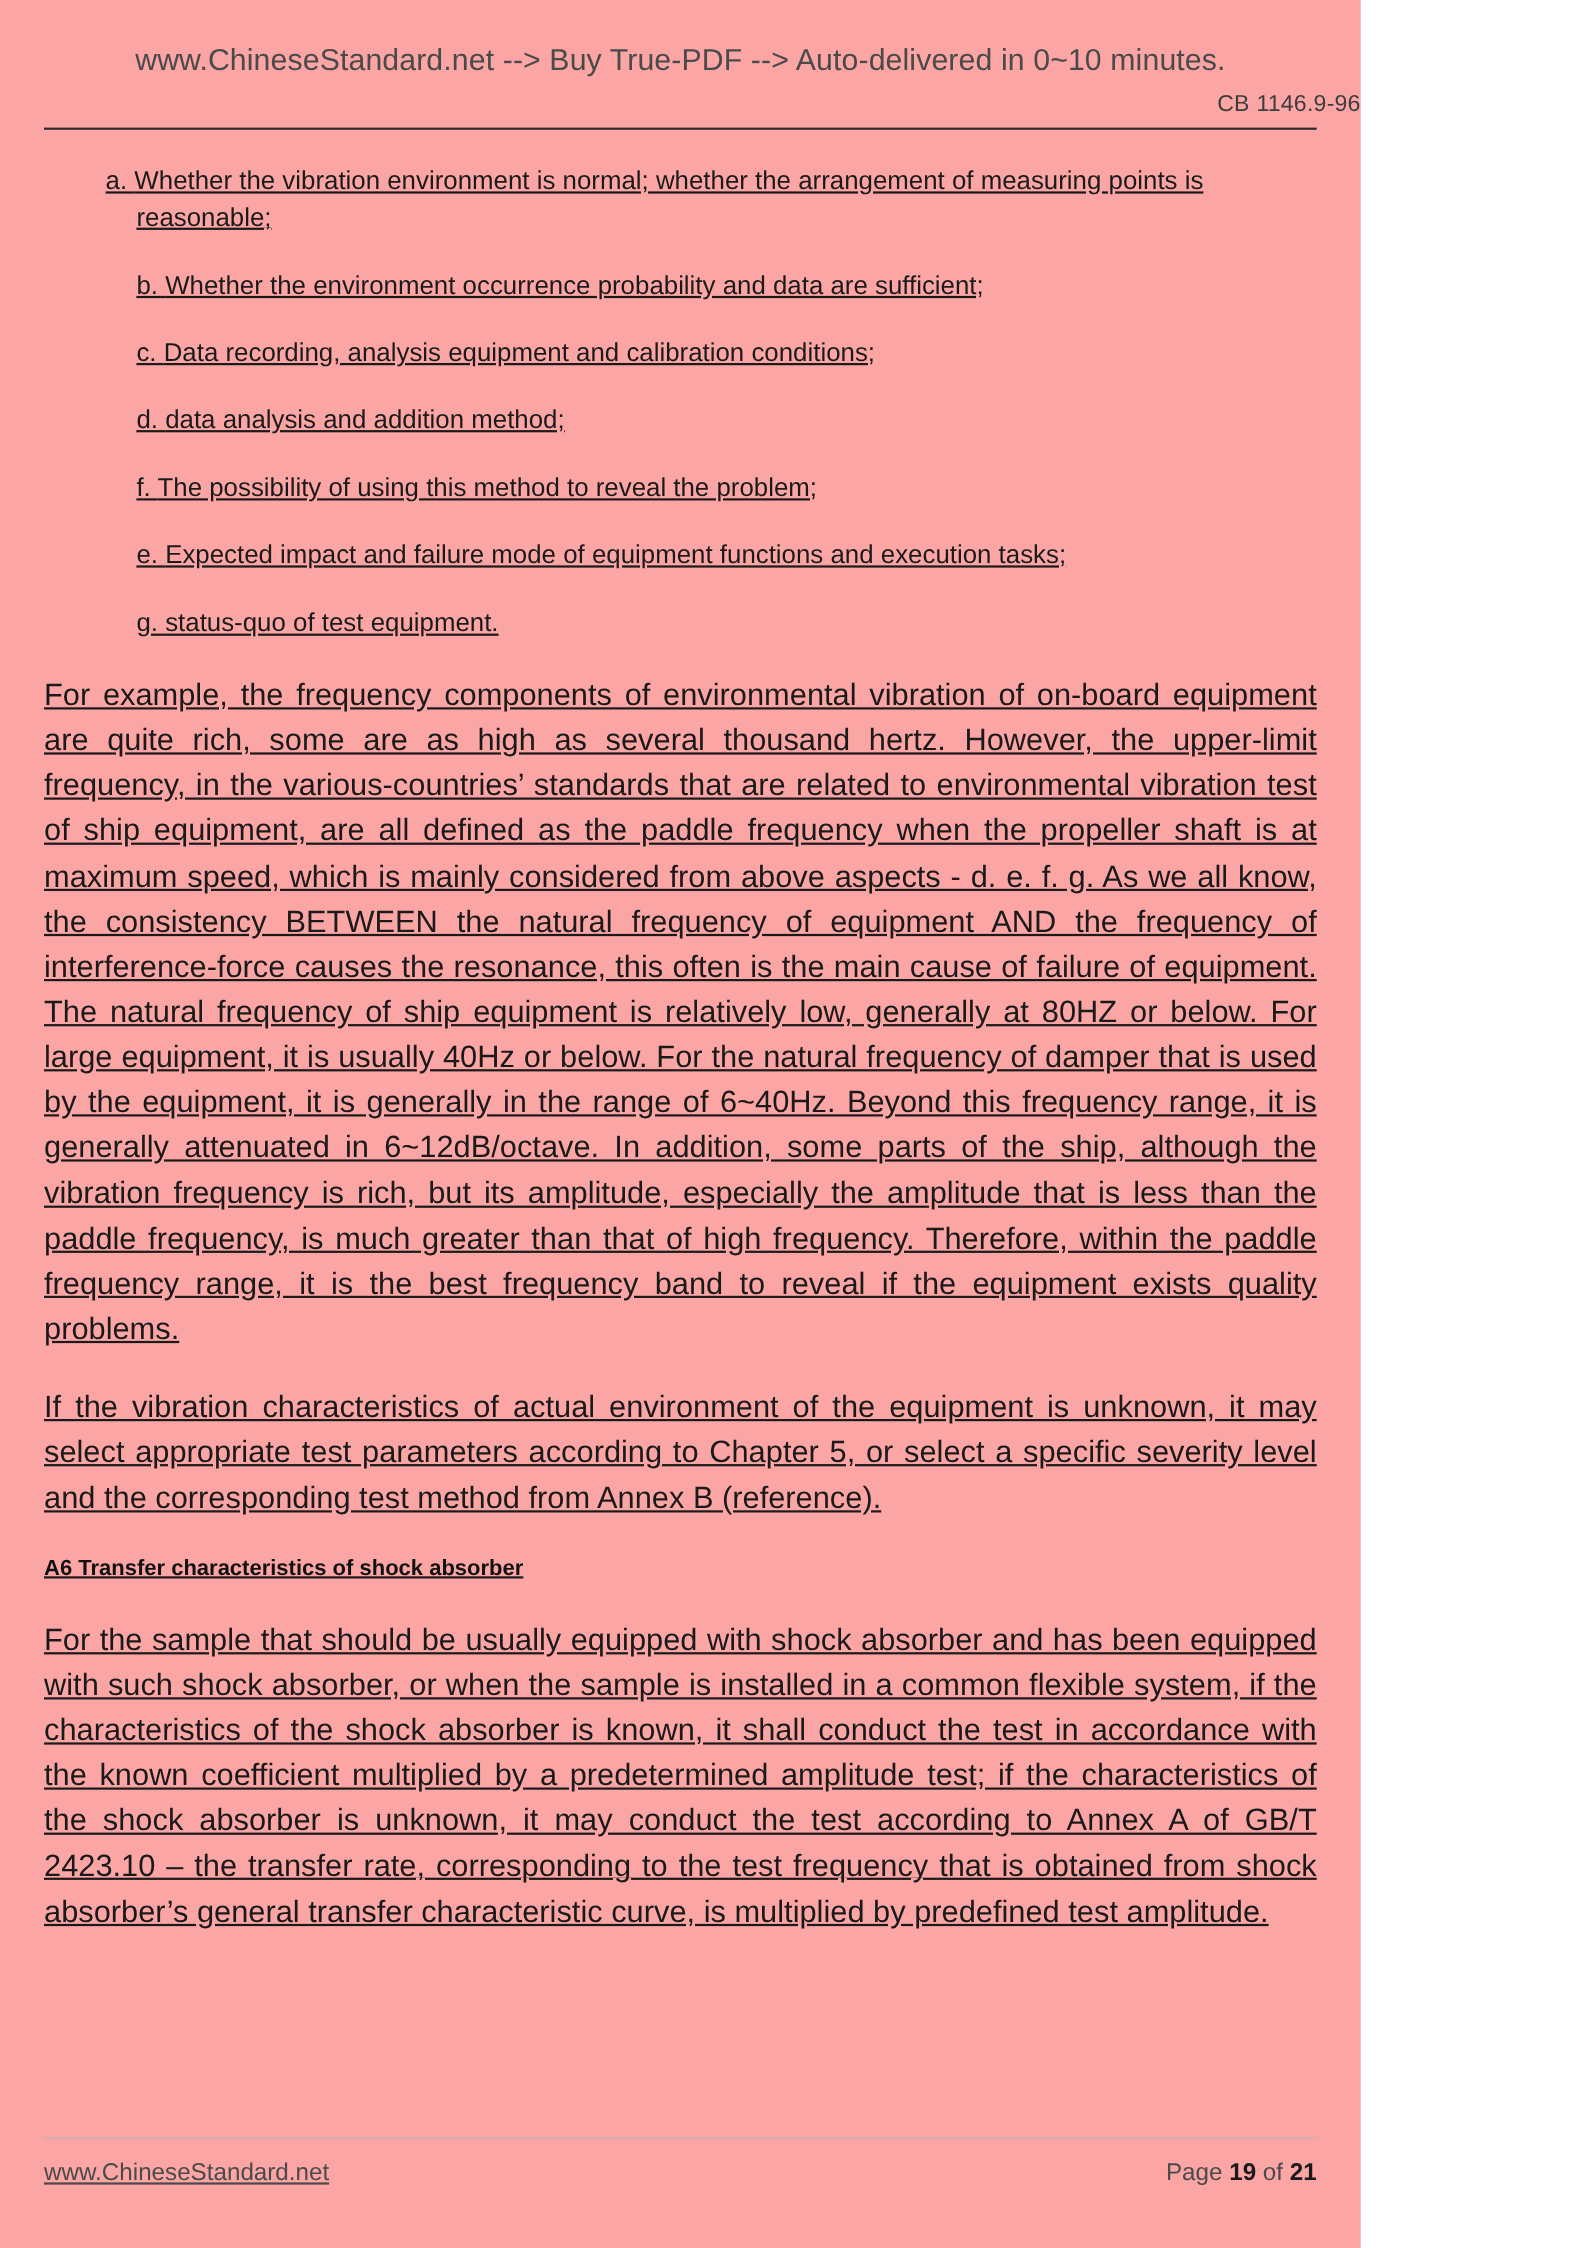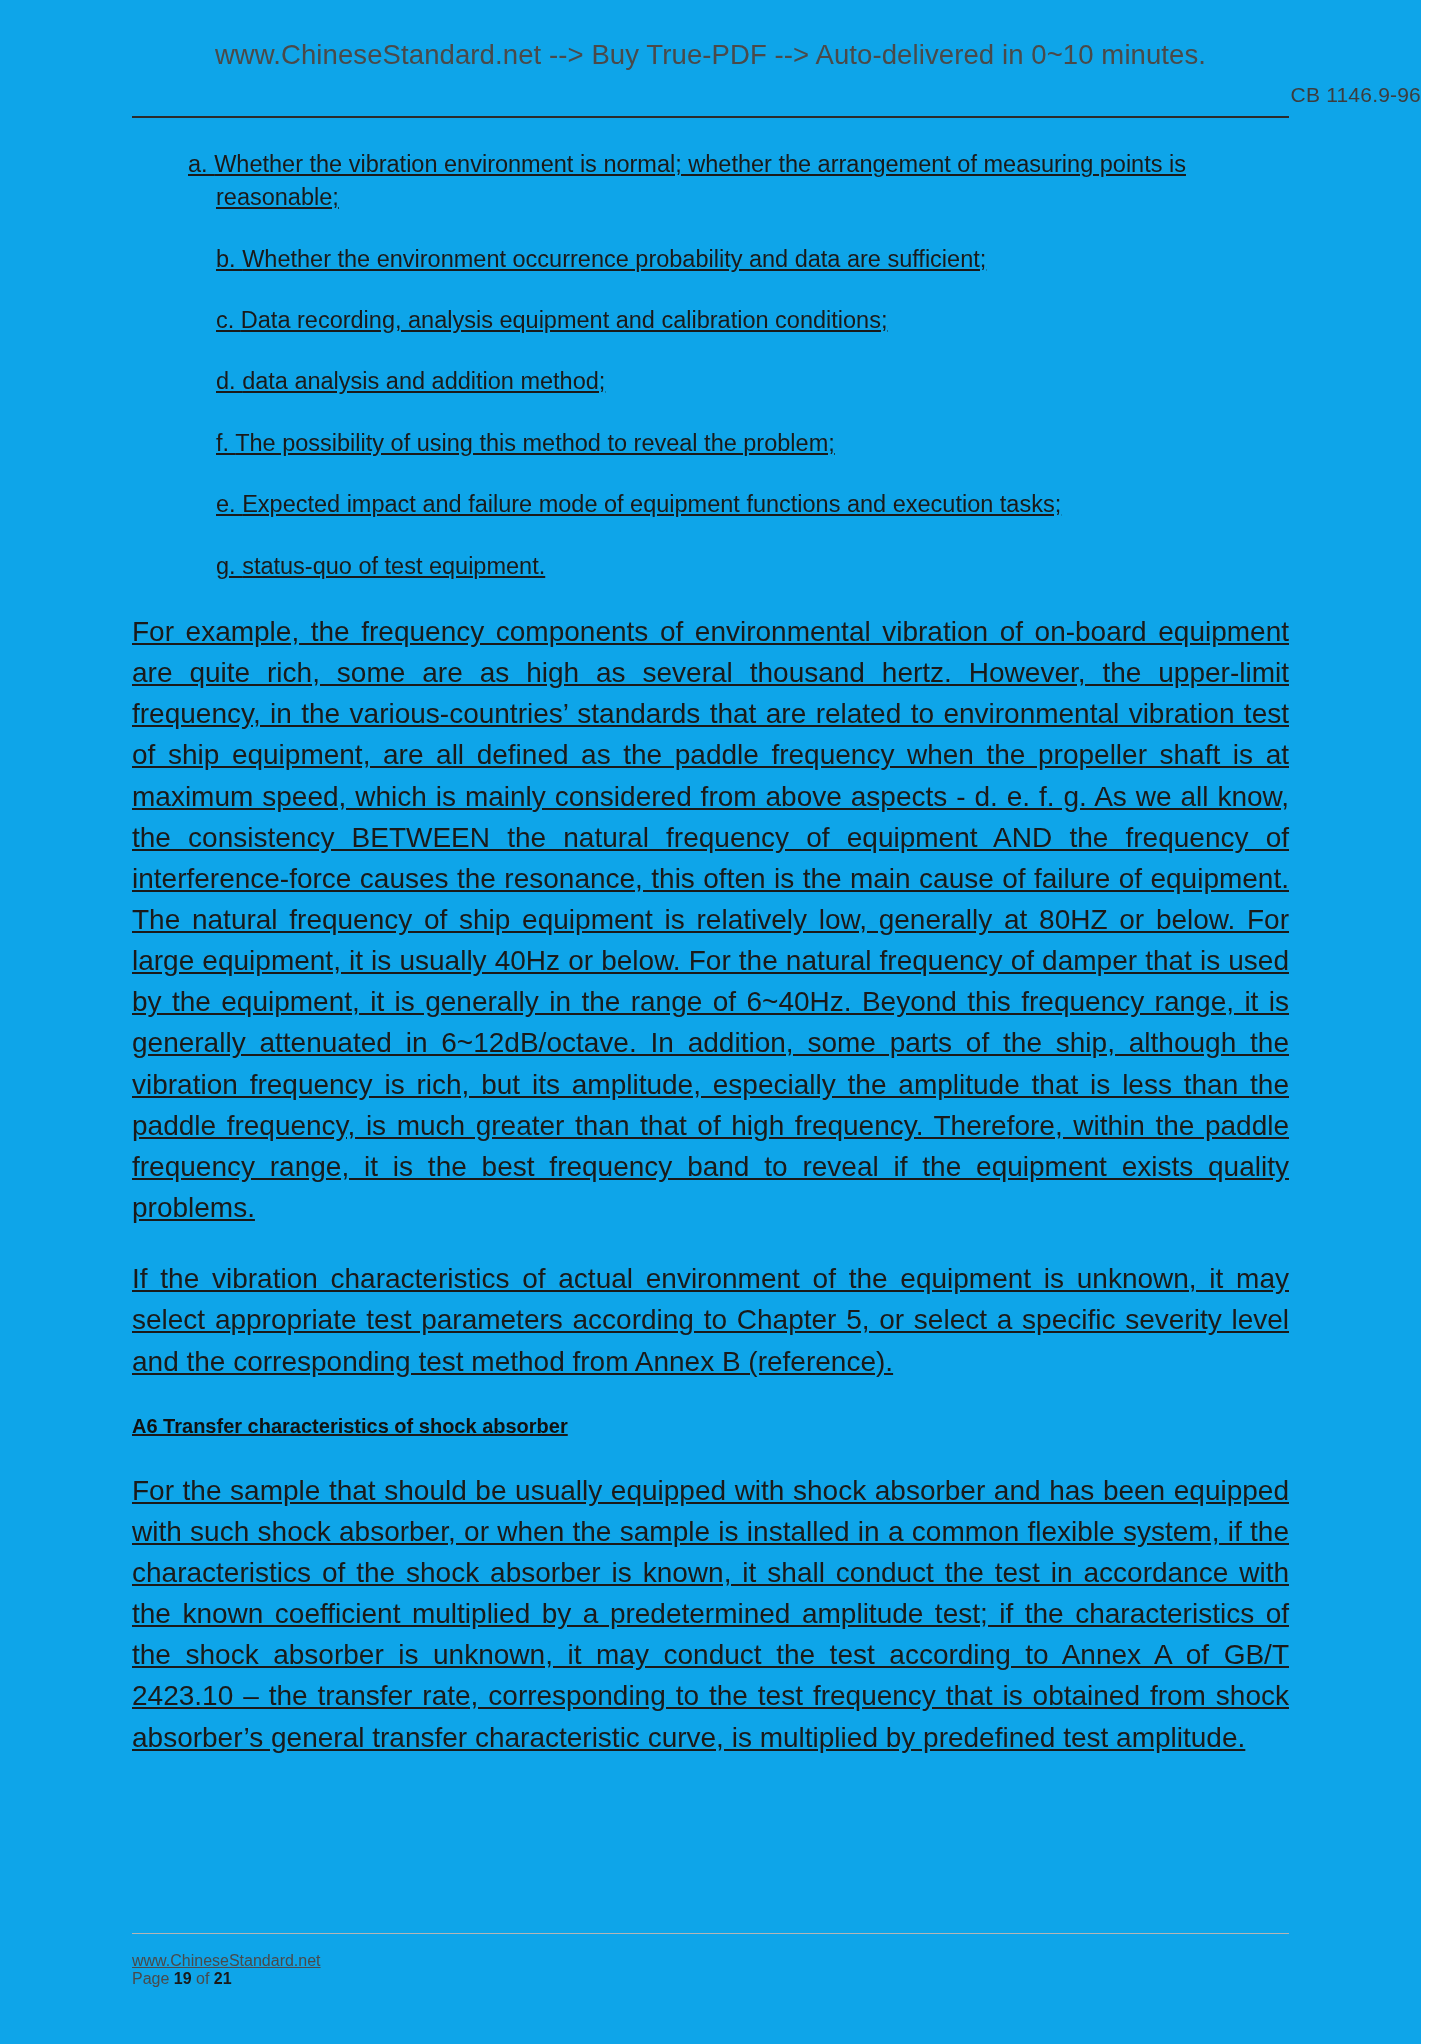--- a/index.html
+++ b/index.html
@@ -9,24 +9,24 @@
   }
   body {
     width: 1445px;
     height: 2044px;
     font-family: "Liberation Sans", sans-serif;
     color: #1a1a1a;
     -webkit-font-smoothing: antialiased;
   }
   .page {
     position: relative;
-    width: 1421px;
+    width: 1237px;
     height: 2044px;
     box-sizing: border-box;
-    background: #0ea5e9;
+    background: #fca5a5;
   }
 
   
   .header {
     padding-top: 38px;
   }
   .header-promo {
     text-align: center;
     font-size: 27.5px;
     color: #4a4a4a;
@@ -111,23 +111,22 @@
     width: 1157px;
     margin: 0 auto 18px auto;
     border-bottom: 1px solid #b5b5b5;
   }
   .footer-row {
     width: 1157px;
     margin: 0 auto;
     display: flex;
     align-items: baseline;
     justify-content: space-between;
-    font-size: 16px;
-    color: #4a4a4a;
-    flex-direction: column;
+    font-size: 22px;
+    color: #4a4a4a;
   }
   .footer-link {
     text-decoration: underline;
     color: #4a4a4a;
     cursor: pointer;
   }
   .footer-page {
     color: #4a4a4a;
     white-space: pre;
   }

